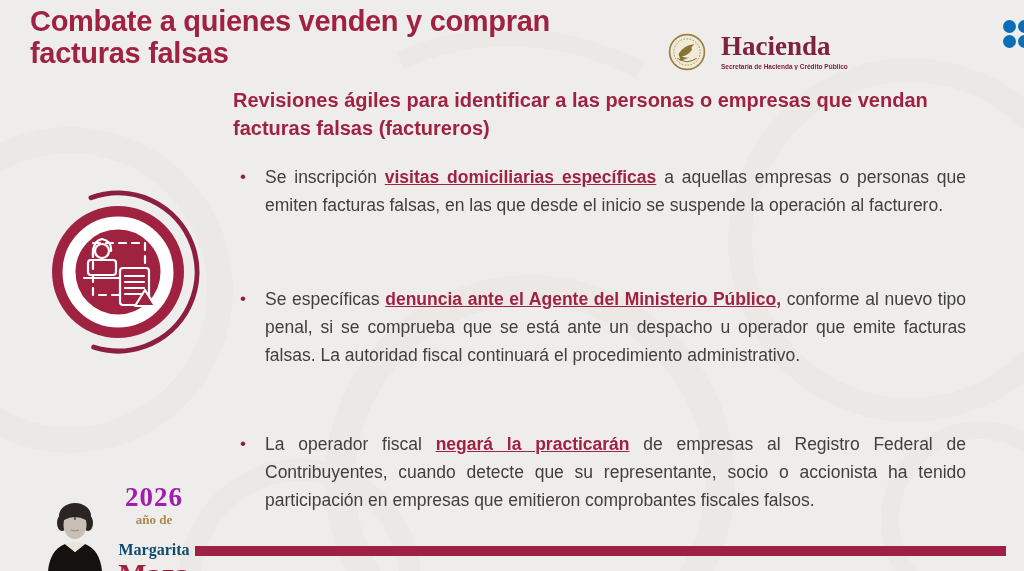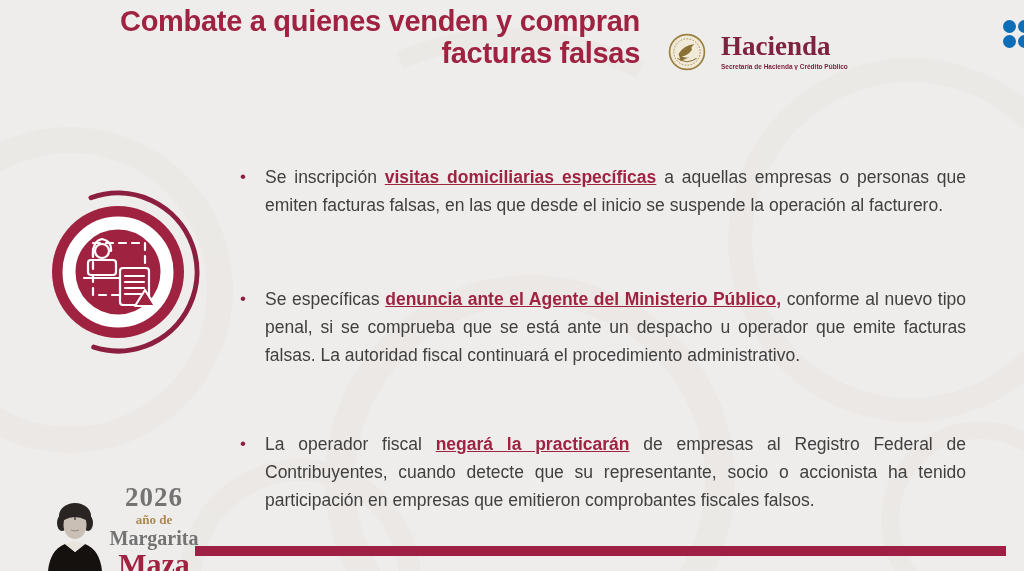--- a/index.html
+++ b/index.html
@@ -9,21 +9,20 @@
     background:#efedec;position:relative;
   }
   .slide{position:absolute;inset:0;width:1024px;height:571px;overflow:hidden;}
   .watermark{position:absolute;inset:0;pointer-events:none;}
 
   
   .title{
     position:absolute;left:30px;top:6px;width:610px;margin:0;
     font-size:29px;line-height:1.1;font-weight:bold;color:#9f2241;
     letter-spacing:-0.3px;
-    text-align:right;
   }
 
   
   .gov-header{
     position:absolute;left:668px;top:8px;width:350px;height:52px;
     display:flex;align-items:center;gap:8px;
   }
   .hacienda-block{display:flex;gap:15px;margin-top:40px;}
   .hacienda-text{display:flex;flex-direction:column;align-items:flex-start;}
   .hacienda-wordmark{
@@ -61,23 +60,23 @@
   .bullet-1{top:163px;}
   .bullet-2{top:285px;}
   .bullet-3{top:430px;}
 
   
   .portrait{position:absolute;left:42px;top:494px;}
   .year-block{
     position:absolute;left:102px;top:484px;width:104px;text-align:center;
     font-family:"Liberation Serif",serif;line-height:1;
   }
-  .year-num{font-size:27px;font-weight:bold;color:#737373;letter-spacing:1px;}
+  .year-num{font-size:27px;font-weight:bold;color:#a21caf;letter-spacing:1px;}
   .year-of{font-size:13px;font-weight:bold;color:#a9894b;margin-top:2px;}
-  .name-first{font-size:20px;font-weight:bold;color:#737373;margin-top:2px;}
+  .name-first{font-size:16px;font-weight:bold;color:#0c4a6e;margin-top:16px;}
   .name-last{font-size:30px;font-weight:bold;color:#9f2241;margin-top:1px;}
 
   .bottom-bar{
     position:absolute;left:195px;top:546px;width:811px;height:10px;
     background:#9e2044;
   }
 </style>
 </head>
 <body>
 
@@ -114,20 +113,21 @@
       <div class="sat-dots">
         <span></span>
           <span></span>
           <span></span>
           <span></span>
       </div>
 
     </div>
   </header>
 
+  <h2 class="subtitle">Revisiones ágiles para identificar a las personas o empresas que vendan facturas falsas (factureros)</h2>
 
   <svg class="circle-icon" width="172" height="172" viewBox="0 0 172 172">
     <circle cx="86" cy="88" r="79" fill="none" stroke="#8c1f3f" stroke-width="5" stroke-linecap="round" stroke-dasharray="300 197" transform="rotate(-110 86 88)"></circle>
     <circle cx="86" cy="88" r="66" fill="#9f2241"></circle>
     <circle cx="86" cy="88" r="49" fill="none" stroke="#ffffff" stroke-width="13"></circle>
     <g stroke="#ffffff" stroke-width="2.2" fill="none" stroke-linecap="round" stroke-linejoin="round">
       <rect x="61" y="59" width="52" height="52" stroke-dasharray="7 6"></rect>
 
       <circle cx="70" cy="67" r="7"></circle>
       <path d="M61,73 Q60,57 70,55 Q80,57 79,67"></path>

